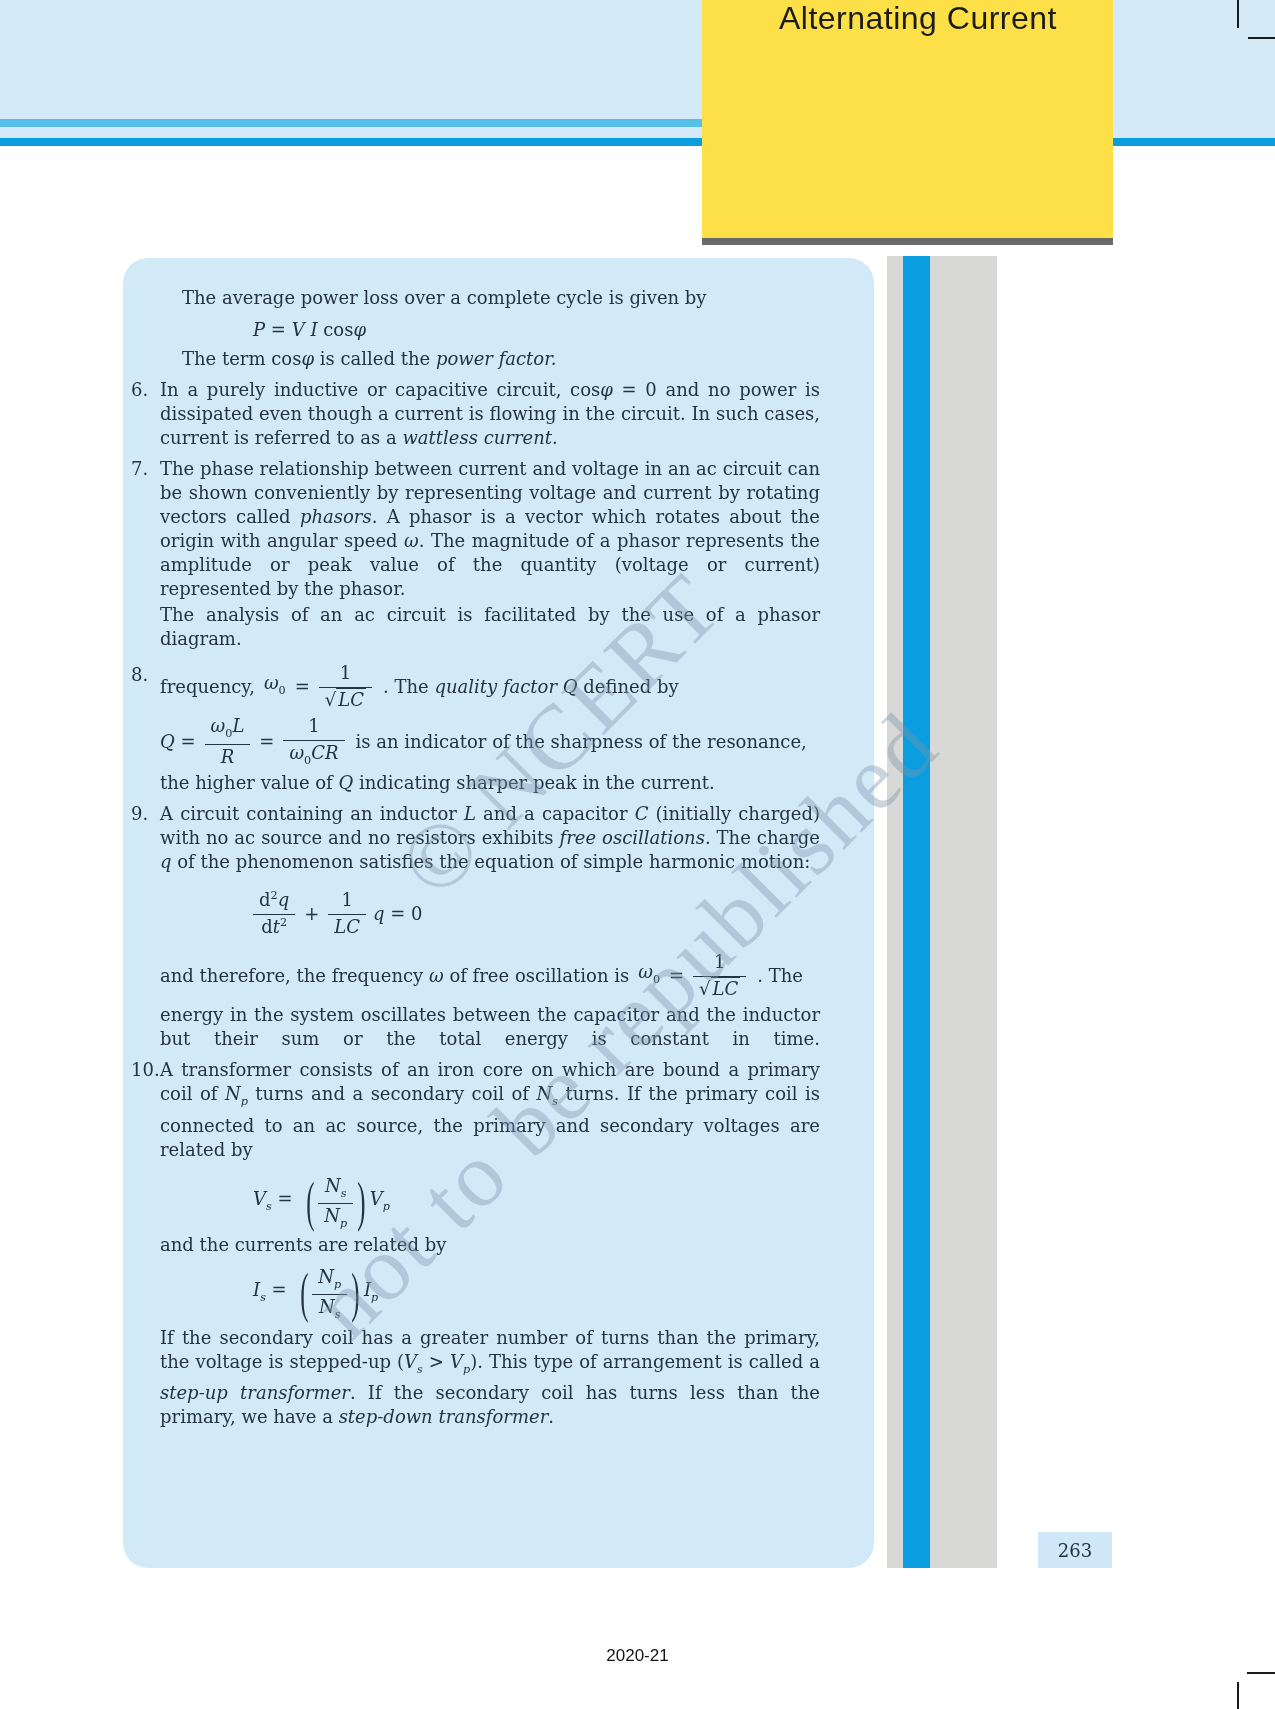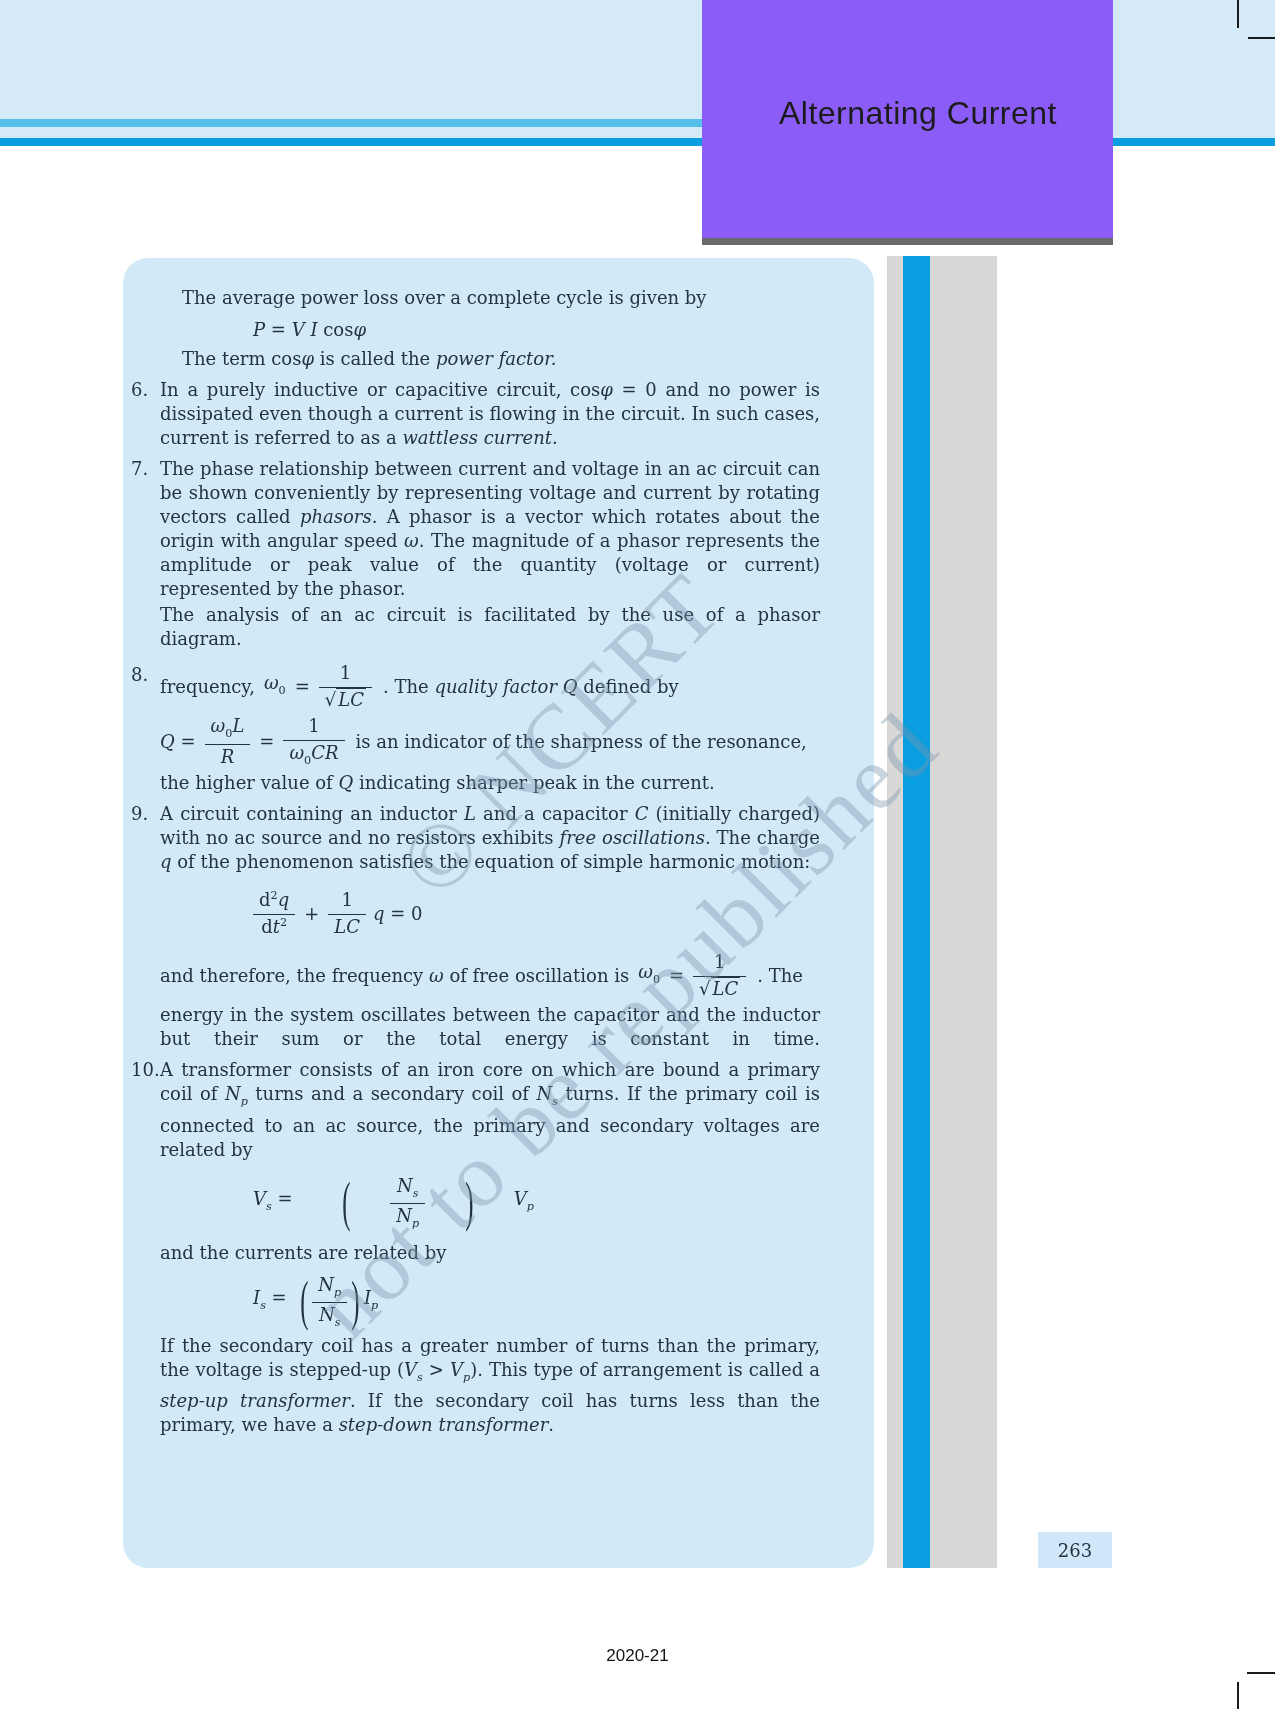--- a/index.html
+++ b/index.html
@@ -3,22 +3,22 @@
 <meta charset="utf-8">
 <style>
   html,body{margin:0;padding:0;background:#ffffff;}
   .page{position:relative;width:1275px;height:1709px;background:#ffffff;overflow:hidden;
         font-family:"DejaVu Serif",serif;color:#223440;}
 
   
   .band-light{position:absolute;left:0;top:0;width:1275px;height:138px;background:#d4eaf8;}
   .bar-cyan{position:absolute;left:0;top:119px;width:702px;height:8px;background:#55c1ea;}
   .bar-blue{position:absolute;left:0;top:138px;width:1275px;height:8px;background:#0a9ddf;}
-  .chapter-box{position:absolute;left:702px;top:0;width:411px;height:238px;background:#8b5cf6;
-        z-index:2;display:flex;align-items:center;justify-content:flex-end;
+  .chapter-box{position:absolute;left:702px;top:0;width:411px;height:238px;background:#fde047;
+        z-index:2;display:flex;align-items:flex-start;justify-content:flex-end;
         padding:0 56px 12px 0;box-sizing:border-box;}
   .chapter-title{font-family:"Liberation Sans",sans-serif;font-weight:300;font-size:32px;
         letter-spacing:0.5px;color:#1c1c1c;}
   .chapter-underline{position:absolute;left:702px;top:238px;width:411px;height:7px;background:#696a6c;z-index:2;}
 
   
   .crop{position:absolute;background:#1a1a1a;z-index:6;}
   .crop-tr-v{left:1237px;top:0;width:2px;height:28px;}
   .crop-tr-h{left:1248px;top:37px;width:27px;height:2px;}
   .crop-br-h{left:1247px;top:1672px;width:28px;height:2px;}
@@ -50,21 +50,21 @@
   .ibody{text-align:justify;}
   .jlast{text-align-last:justify;}
   .p2{margin-top:2px;}
   em{font-style:italic;}
   sub,sup{font-size:0.62em;}
 
   
   .disp{display:flex;align-items:center;margin-left:93px;min-height:25px;}
   .disp-p{margin-top:7px;margin-bottom:5px;}
   .disp-shm{margin-top:16px;margin-bottom:14px;}
-  .disp-v{margin-top:14px;margin-bottom:10px;gap:36px;}
+  .disp-v{margin-top:14px;margin-bottom:2px;}
   .disp-i{margin-top:10px;margin-bottom:4px;}
   .mline{display:flex;align-items:center;}
   .mline-freq{margin-top:12px;margin-bottom:6px;}
   .mline-q{margin-top:4px;margin-bottom:4px;}
   .mline-th{margin-top:2px;margin-bottom:4px;}
   .frac{display:inline-flex;flex-direction:column;align-self:center;text-align:center;line-height:1.15;}
   .fnum{display:block;padding:0 6px 3px;}
   .fden{display:block;border-top:1.5px solid #223440;padding:2px 6px 0;}
   .srad{font-style:normal;}
   .rund{border-top:1.5px solid #223440;padding:0 2px;}

